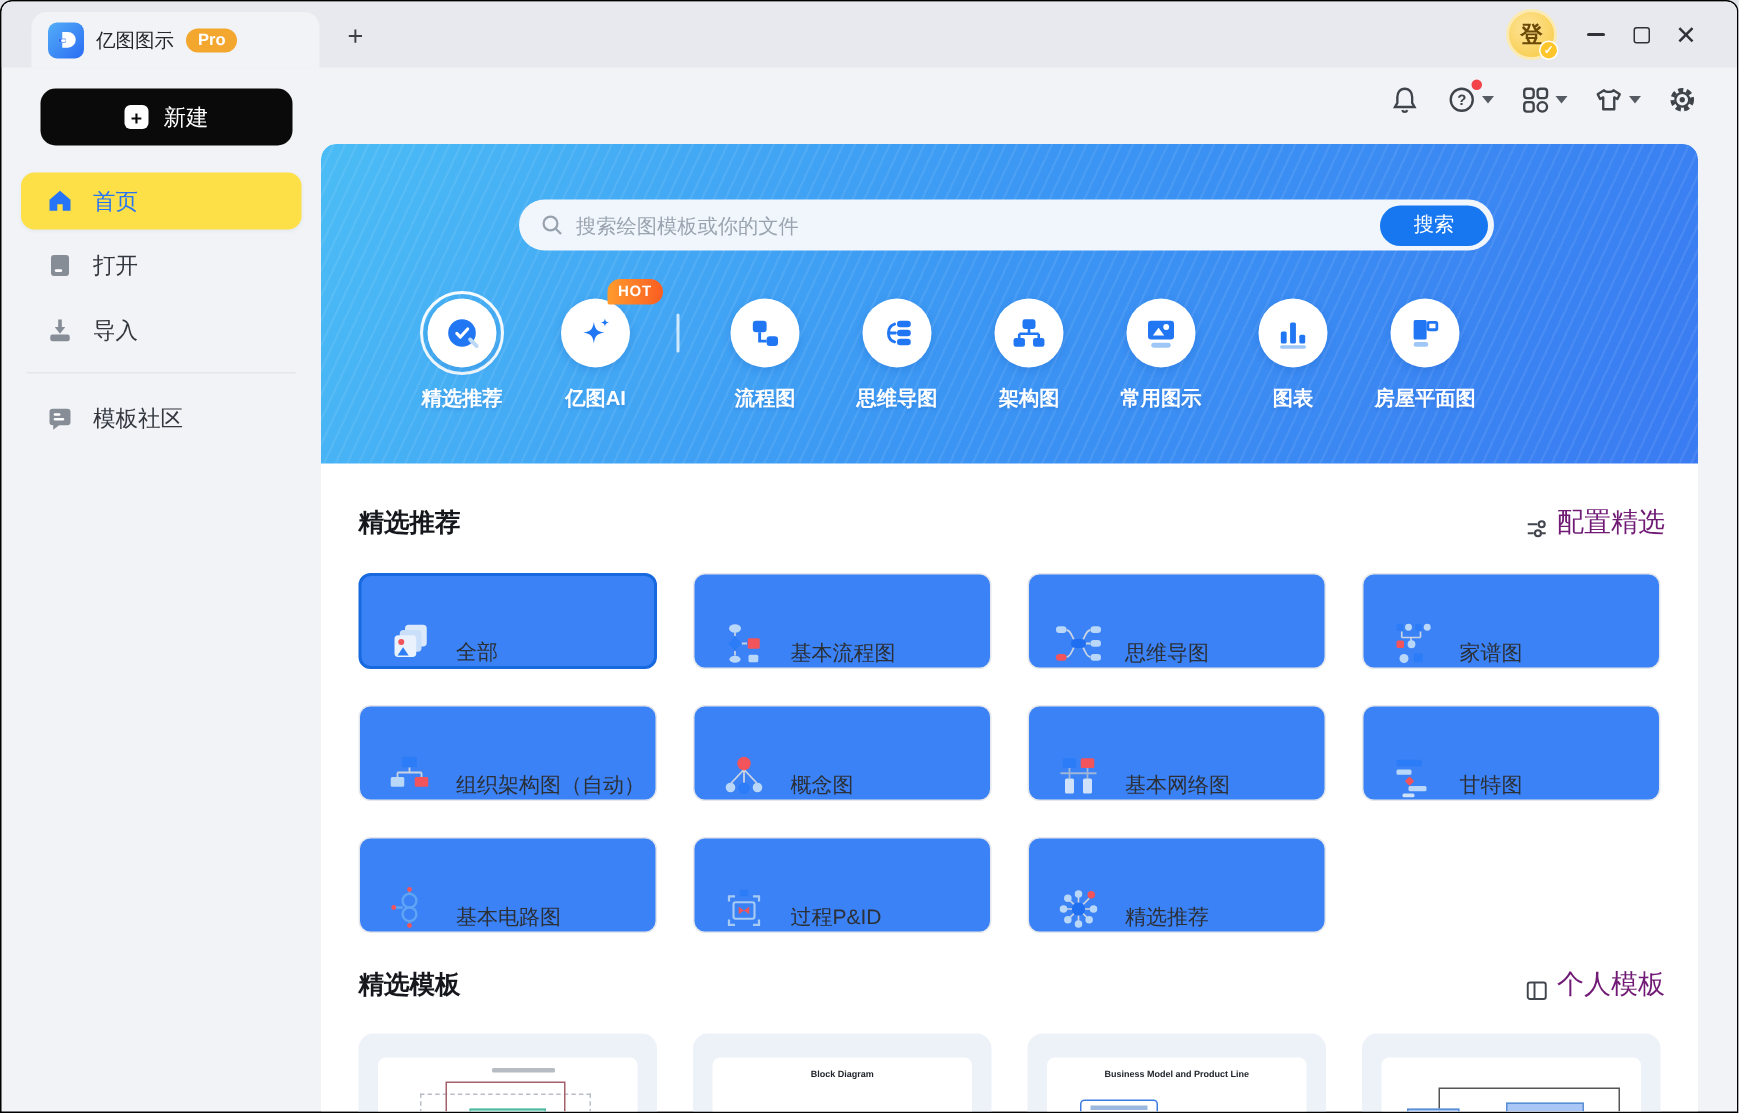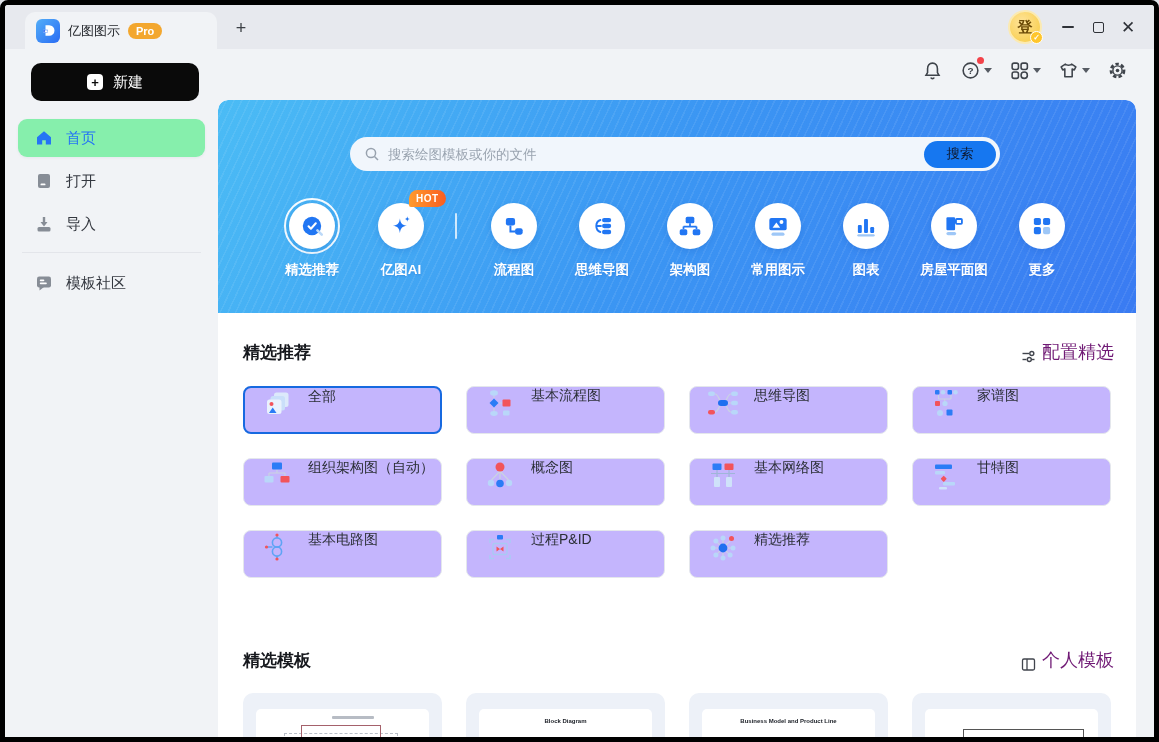--- a/index.html
+++ b/index.html
@@ -1,19 +1,19 @@
 <!DOCTYPE html>
 <html><head>
 <meta charset="utf-8">
 <style>
   * { box-sizing: border-box; margin: 0; padding: 0; }
   html,body { background:#dfe2e8; }
   body { font-family:"Liberation Sans", sans-serif; }
   .window { position:relative; width:1159px; height:742px; background:#f1f3f6;
-            border:5px solid #000000; border-radius:8px 8px 0 0; overflow:hidden; }
+            border:1px solid #000000; border-radius:8px 8px 0 0; overflow:hidden; }
 
   
   .titlebar { position:absolute; left:0; top:0; right:0; height:44px; background:#e7e9ee; }
   .tab-active { position:absolute; left:20px; top:7px; width:192px; height:37px; background:#f1f3f6;
                 border-radius:10px 10px 0 0; display:flex; align-items:center; padding-left:11px; gap:8px; cursor:default; }
   .app-logo { width:24px; height:24px; border-radius:6px; flex:none;
               background:linear-gradient(135deg,#53aef8,#2a6cf4); display:flex; align-items:center; justify-content:center; }
   .app-title { font-size:13px; color:#23262b; }
   .pro-badge { background:#f3a72e; color:#fff; font-size:11px; font-weight:bold; padding:2px 8px; border-radius:9px; }
   .tab-plus { position:absolute; left:224px; top:11px; width:24px; height:24px; display:flex; align-items:center;
@@ -37,60 +37,60 @@
 
   
   .sidebar { position:absolute; left:0; top:44px; width:213px; bottom:0; }
   .new-btn { position:absolute; left:26px; top:14px; width:168px; height:38px; background:#0a0a0a; border-radius:10px;
              color:#fff; display:flex; align-items:center; justify-content:center; gap:10px; font-size:15px; cursor:pointer; }
   .new-plus { width:16px; height:16px; background:#fff; border-radius:4px; color:#0a0a0a; font-weight:bold; font-size:13px;
               display:flex; align-items:center; justify-content:center; }
   .nav { position:absolute; left:13px; top:70px; width:187px; }
   .nav-item { height:38px; border-radius:9px; display:flex; align-items:center; gap:13px; padding-left:17px;
               font-size:15px; color:#33373f; margin-bottom:5px; cursor:pointer; }
-  .nav-item.active { background:#86efac; color:#2574f5; box-shadow:0 1px 3px rgba(40,60,90,.06);font-family:Liberation Serif, serif; }
+  .nav-item.active { background:#fde047; color:#2574f5; box-shadow:0 1px 3px rgba(40,60,90,.06);font-family:Liberation Serif, serif; }
   .nav-divider { height:1px; background:#e3e5ea; margin:9px 4px 11px 4px; }
   .nav-footer { position:absolute; left:13px; bottom:18px; width:187px; }
   .icon16 { width:18px; height:18px; flex:none; display:flex; align-items:center; justify-content:center; }
 
   
   .main { position:absolute; left:213px; top:95px; width:918px; bottom:0; background:#fff;
           border-radius:10px 10px 0 0; overflow:hidden; }
 
   
   .banner { position:absolute; left:0; top:0; width:918px; height:213px; border-radius:10px 10px 0 0;
             background:linear-gradient(118deg,#4bbcf5 0%, #3b96f3 48%, #3a7bf2 100%); }
   .banner::before { content:""; position:absolute; inset:0; border-radius:inherit;
             background:repeating-linear-gradient(115deg, rgba(255,255,255,.08) 0 1.5px, rgba(255,255,255,0) 1.5px 7px); }
   .search { position:absolute; left:132px; top:37px; width:650px; height:34px; background:#f1f6fc; border-radius:17px;
             display:flex; align-items:center; padding:0 4px 0 14px; }
   .search input { flex:1; border:none; outline:none; background:transparent; font-size:13.5px; color:#333;
                   margin-left:8px; font-family:"Liberation Sans",sans-serif; }
   .search input::placeholder { color:#9aa4b0; }
-  .search-btn { width:72px; height:27px; border-radius:14px; background:#1677f0; color:#0f172a; font-size:13.5px;
+  .search-btn { width:72px; height:27px; border-radius:14px; background:#1677f0; color:#ffffff; font-size:13.5px;
                 display:flex; align-items:center; justify-content:center; border:none; cursor:pointer; flex:none; }
   .cats { position:absolute; left:0; top:98px; width:100%; height:110px; }
   .cat { position:absolute; width:88px; text-align:center; cursor:pointer; }
   .ring { width:56px; height:56px; margin:0 auto; border-radius:50%; border:2px solid transparent;
           display:flex; align-items:center; justify-content:center; }
   .ring.sel { border-color:rgba(255,255,255,.95); }
   .cat-circle { width:46px; height:46px; background:#fff; border-radius:50%; display:flex; align-items:center;
                 justify-content:center; box-shadow:0 2px 6px rgba(20,80,180,.22); }
   .cat-label { margin-top:7px; color:#fff; font-size:13.5px; font-weight:bold; white-space:nowrap;
                text-shadow:0 1px 2px rgba(30,90,190,.25); }
   .cat-divider { position:absolute; left:237px; top:15px; width:2px; height:26px; background:rgba(255,255,255,.75); border-radius:1px; }
   .hot { position:absolute; left:52px; top:-8px; background:linear-gradient(90deg,#ff9b2d,#fa5d21); color:#fff;
          font-size:10px; font-weight:bold; padding:3px 7px; border-radius:9px 9px 9px 2px; letter-spacing:.5px; }
 
   
   .section-head { position:absolute; left:25px; right:22px; height:24px; display:flex; justify-content:space-between; align-items:center; }
   .section-title { font-size:17px; font-weight:bold; color:#15171c; }
   .section-action { display:flex; align-items:flex-end; gap:6px; font-size:18px; color:#701a75; cursor:pointer; }
   .cards { position:absolute; left:25px; top:286px; display:grid; grid-template-columns:repeat(4,199px); gap:24px; }
-  .card { height:48px; background:#c4b5fd; border:1px solid #e4e7ec; border-radius:8px; display:flex; align-items:flex-start;
+  .card { height:64px; background:#3b82f6; border:1px solid #e4e7ec; border-radius:8px; display:flex; align-items:flex-end;
           padding-left:17px; gap:15px; cursor:pointer; }
   .card.selected { border:2px solid #1769e0; padding-left:16px; }
   .card-label { font-size:14px; color:#2b2f36; white-space:nowrap; }
   .card-icon { width:32px; height:32px; flex:none; }
 
   .thumbs { position:absolute; left:25px; top:593px; display:grid; grid-template-columns:repeat(4,199px); gap:24px; }
   .thumb { height:150px; background:#edf1f8; border-radius:10px; position:relative; overflow:hidden; cursor:pointer; }
   .thumb-inner { position:absolute; left:13px; right:13px; top:16px; bottom:-6px; background:#fff; border-radius:5px 5px 0 0; }
   .thumb-title { position:absolute; left:0; right:0; top:9px; text-align:center; font-size:6px; font-weight:bold; color:#20242b; }
   .mini { position:absolute; }
@@ -334,33 +334,20 @@
             <svg width="26" height="26" viewBox="0 0 24 24">
                   <rect x="5" y="4" width="8" height="12" rx="1" fill="#2176f3"></rect>
                   <rect x="13.8" y="5.5" width="5.5" height="4.5" rx="0.8" fill="none" stroke="#2176f3" stroke-width="1.7"></rect>
                   <rect x="5" y="17.5" width="9" height="3" rx="1.5" fill="#9ec7f7"></rect>
                 </svg>
           </div>
             </div>
           <div class="cat-label">房屋平面图</div>
         </div>
 
-        <div class="cat" style="left:780px;">
-          <div class="ring">
-              <div class="cat-circle">
-            <svg width="26" height="26" viewBox="0 0 24 24">
-                  <rect x="4.5" y="4.5" width="6.5" height="6.5" rx="1.6" fill="#2176f3"></rect>
-                  <rect x="13" y="4.5" width="6.5" height="6.5" rx="1.6" fill="#2176f3"></rect>
-                  <rect x="4.5" y="13" width="6.5" height="6.5" rx="1.6" fill="#2176f3"></rect>
-                  <rect x="13" y="13" width="6.5" height="6.5" rx="1.6" fill="#9ec7f7"></rect>
-                </svg>
-          </div>
-            </div>
-          <div class="cat-label">更多</div>
-        </div>
       </div>
     </div>
 
     <div class="section-head" style="top:240px;">
       <div class="section-title">精选推荐</div>
       <div class="section-action">
         <svg width="15" height="15" viewBox="0 0 15 15" fill="none" stroke="#41454d" stroke-width="1.4">
             <path d="M1.5 4.5 H8"></path>
             <circle cx="10.8" cy="4.5" r="2"></circle>
             <path d="M1.5 10.5 H5.5"></path>

